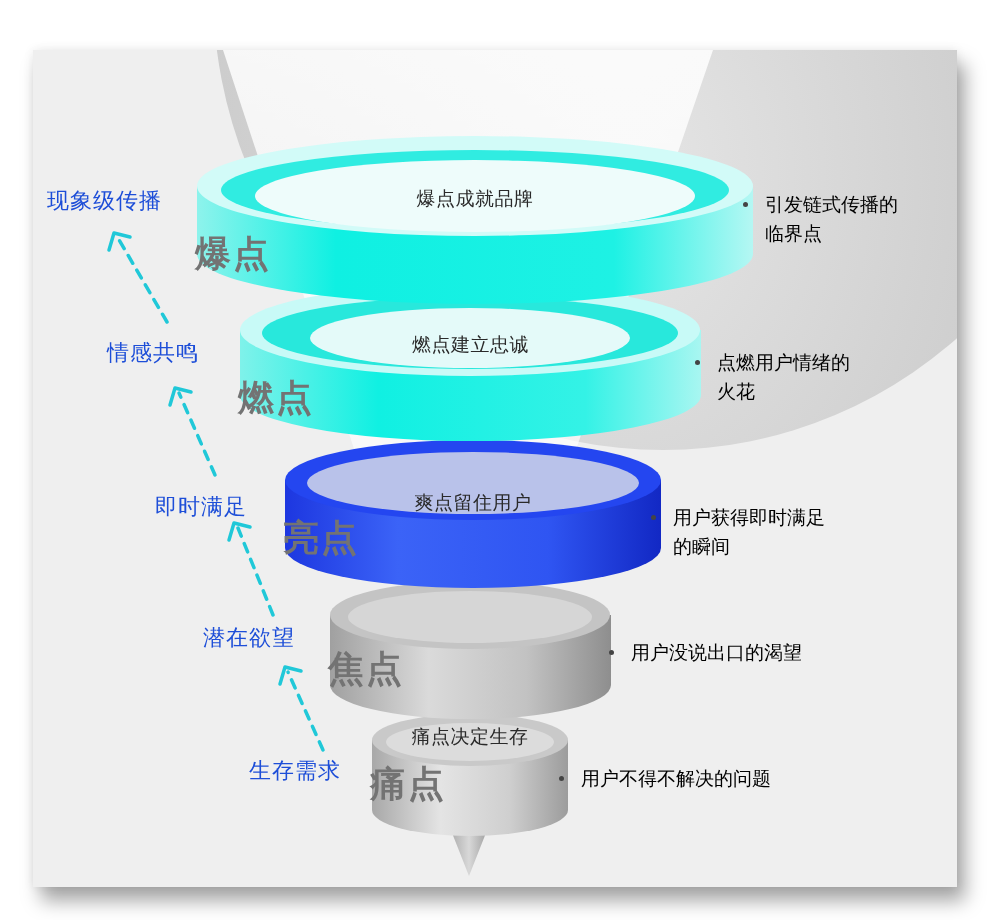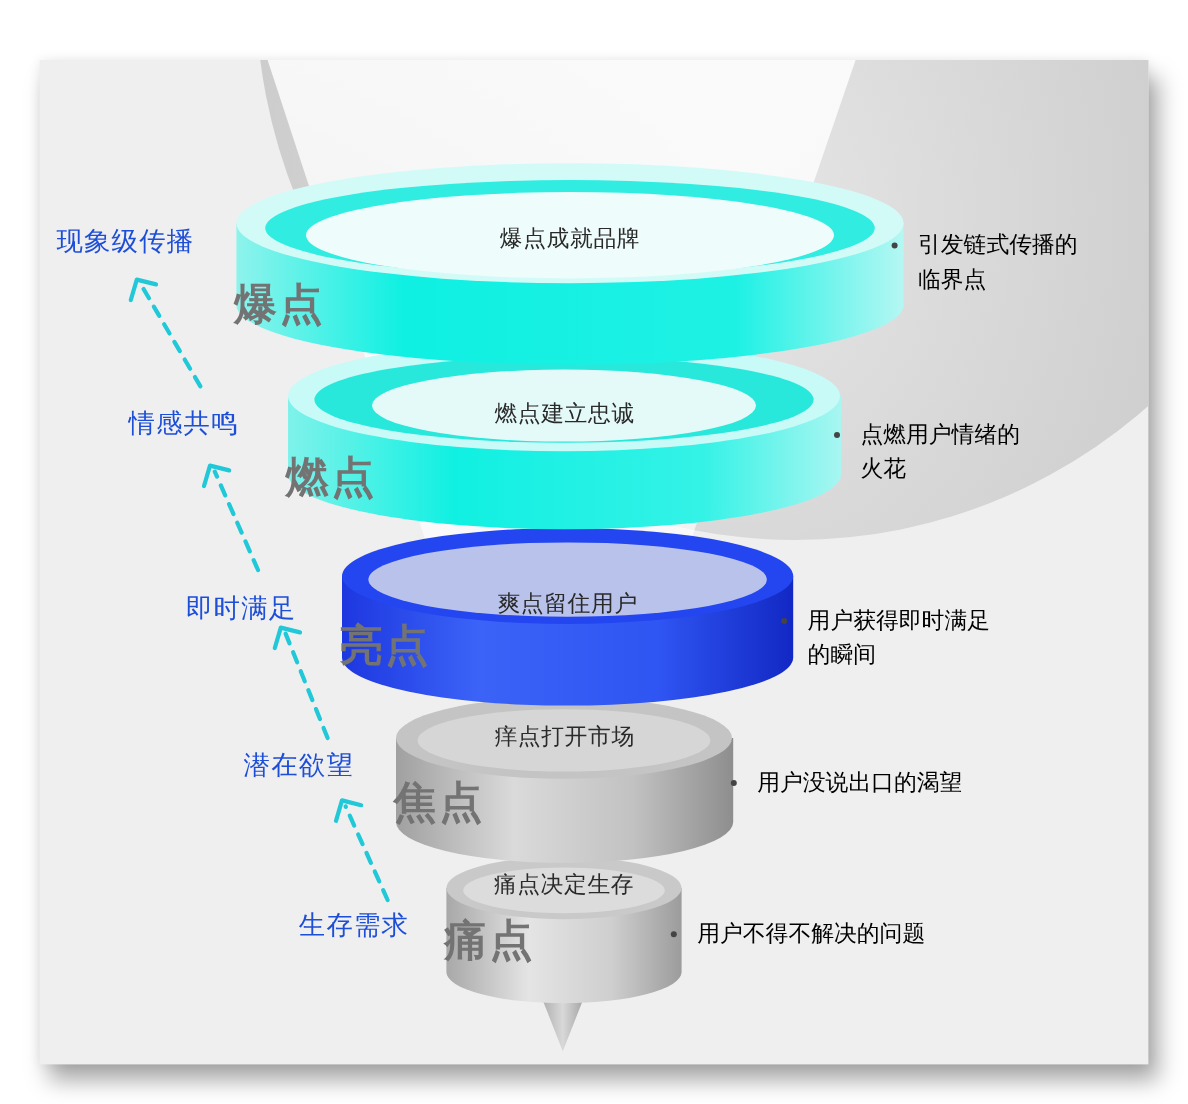--- a/index.html
+++ b/index.html
@@ -89,21 +89,20 @@
           <stop offset="0" stop-color="#a0a0a0"></stop>
             <stop offset="0.35" stop-color="#dadada"></stop>
           <stop offset="0.7" stop-color="#c2c2c2"></stop>
             <stop offset="1" stop-color="#8e8e8e"></stop>
         </linearGradient>
       </defs>
       <path d="M2,40 L2,110 A140,34 0 0 0 283,110 L283,40 Z" fill="url(#g4)"></path>
       <ellipse cx="142" cy="40" rx="140" ry="34" fill="#c4c4c4"></ellipse>
       <ellipse cx="142" cy="42" rx="122" ry="26" fill="#d6d6d6"></ellipse>
     </svg>
-    <div class="ring-sub" style="top:26px;">痒点打开市场</div>
     <div class="ring-title" style="top:70px;font-family:Liberation Serif, serif;">焦点</div>
   </div>
 
   <div class="ring" style="left:250px; top:378px; width:380px; height:165px;">
     <svg width="380" height="165">
       <defs>
         <linearGradient id="g3" x1="0" y1="0" x2="1" y2="0">
           <stop offset="0" stop-color="#1d37e0"></stop>
             <stop offset="0.3" stop-color="#3b63f7"></stop>
           <stop offset="0.7" stop-color="#2f55f2"></stop>

